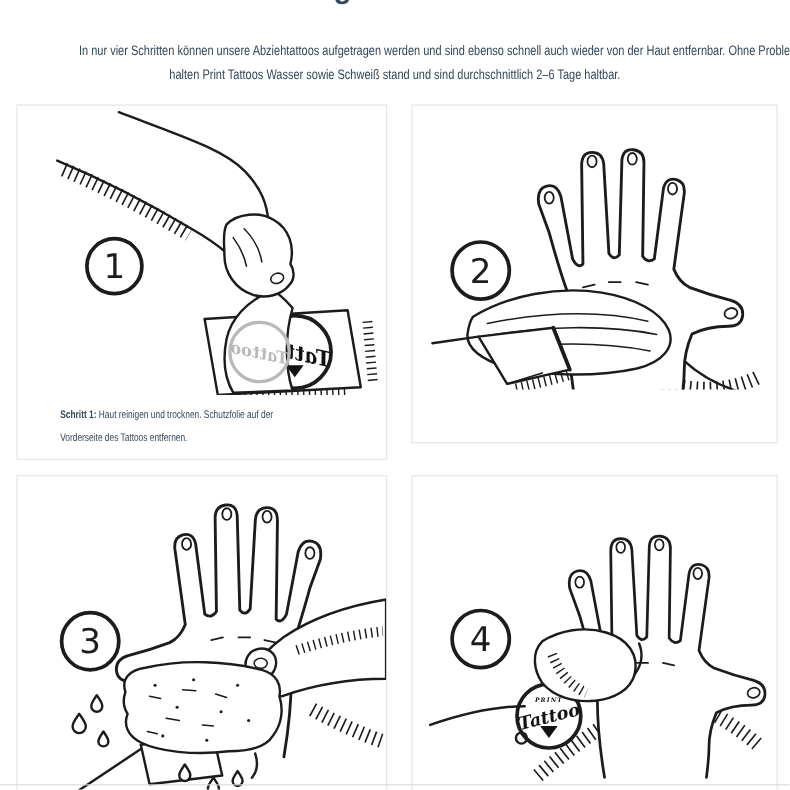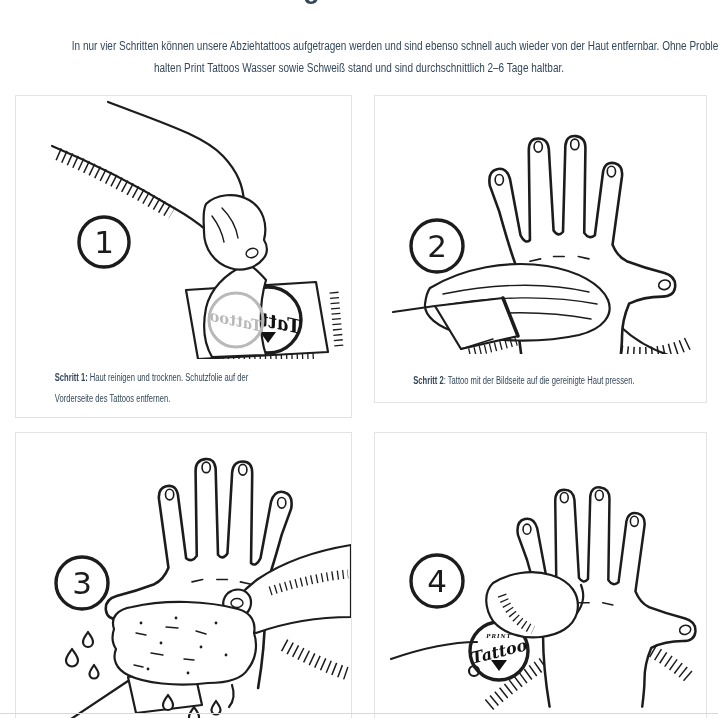--- a/index.html
+++ b/index.html
@@ -119,23 +119,20 @@
       <path class="ink" d="M 60 210 L 128 202 L 143 240 L 86 253 Z"></path>
       <path class="bold" d="M 128 202 L 143 240"></path>
       <path class="thin" d="M 86 253 L 118 243"></path>
       <path class="hatch-sm" d="M 94 257 C 112 253 128 249 142 245"></path>
 
       <g>
         <circle class="badge-c" cx="62" cy="150" r="26"></circle>
         <text class="badge-n" x="62" y="161">2</text>
       </g>
     </svg>
-    <div class="caption">
-      <span class="cap-line"><b>Schritt 2</b><span>: Tattoo mit der Bildseite auf die gereinigte Haut pressen.</span></span>
-    </div>
   </div>
 
   <div class="panel p3">
     <svg width="335" height="300" viewBox="0 0 335 300">
 
       <g transform="translate(320,-14) scale(-1.18,1.18)">
         <path class="ink" stroke-width="1.9" d="M 66 228 C 61 198 59 170 61 146 C 57 136 51 116 46 98 L 38 76 Q 36 64 44 62 Q 52 60 55 70 L 64 118 Q 68 126 72 122 L 71 46 Q 71 36 79 36 Q 87 36 88 45 L 92 114 Q 96 120 100 115 L 102 42 Q 103 33 111 34 Q 119 35 119 44 L 118 116 Q 122 122 127 118 L 134 64 Q 136 55 144 57 Q 151 59 150 68 L 142 126 Q 146 136 154 140 Q 170 146 186 150 Q 196 153 195 162 Q 194 170 184 170 Q 168 170 156 176 Q 150 190 150 204 C 150 212 149 220 148 228"></path>
         <ellipse class="thin" cx="46" cy="71" rx="3.5" ry="4.5"></ellipse>
         <ellipse class="thin" cx="79" cy="43" rx="3.5" ry="4.5"></ellipse>
         <ellipse class="thin" cx="110" cy="41" rx="3.5" ry="4.5"></ellipse>

